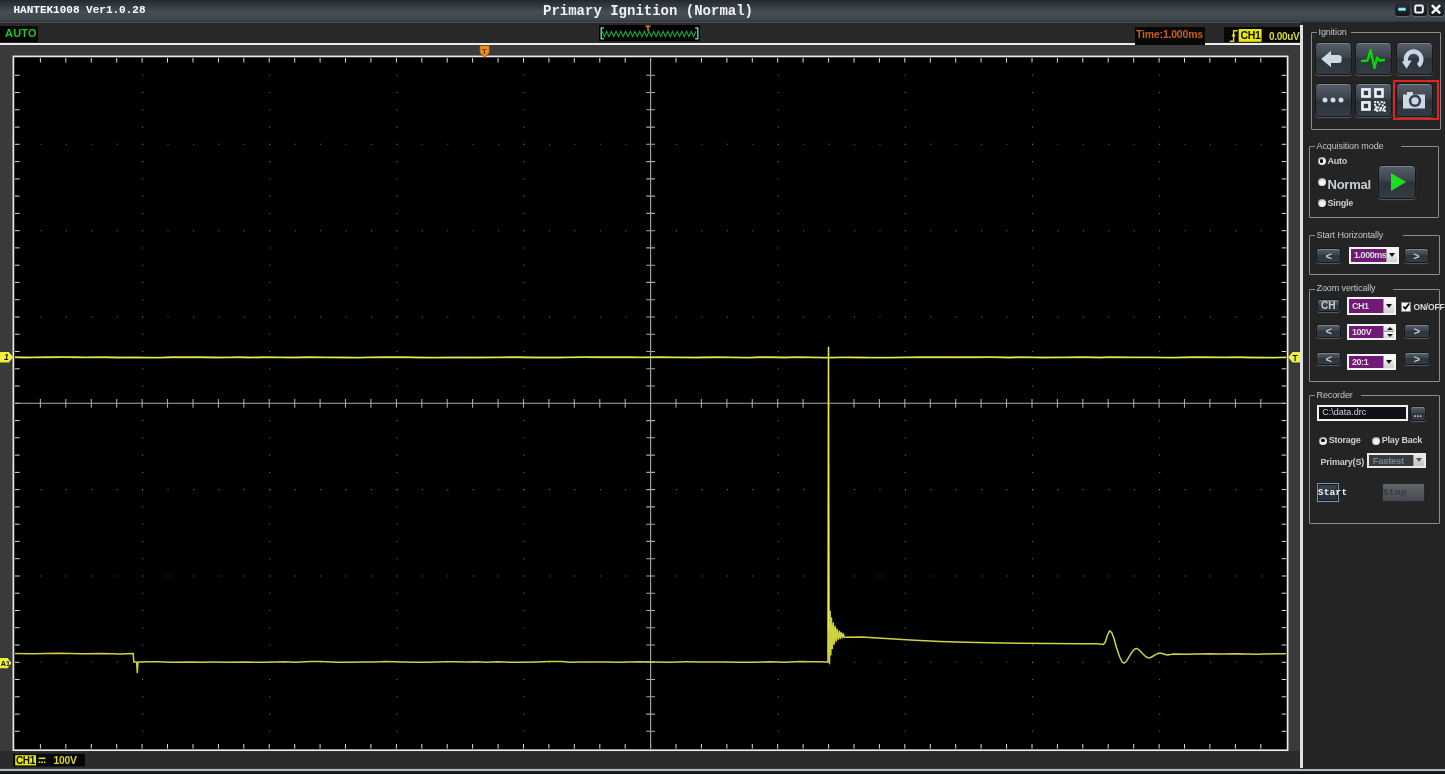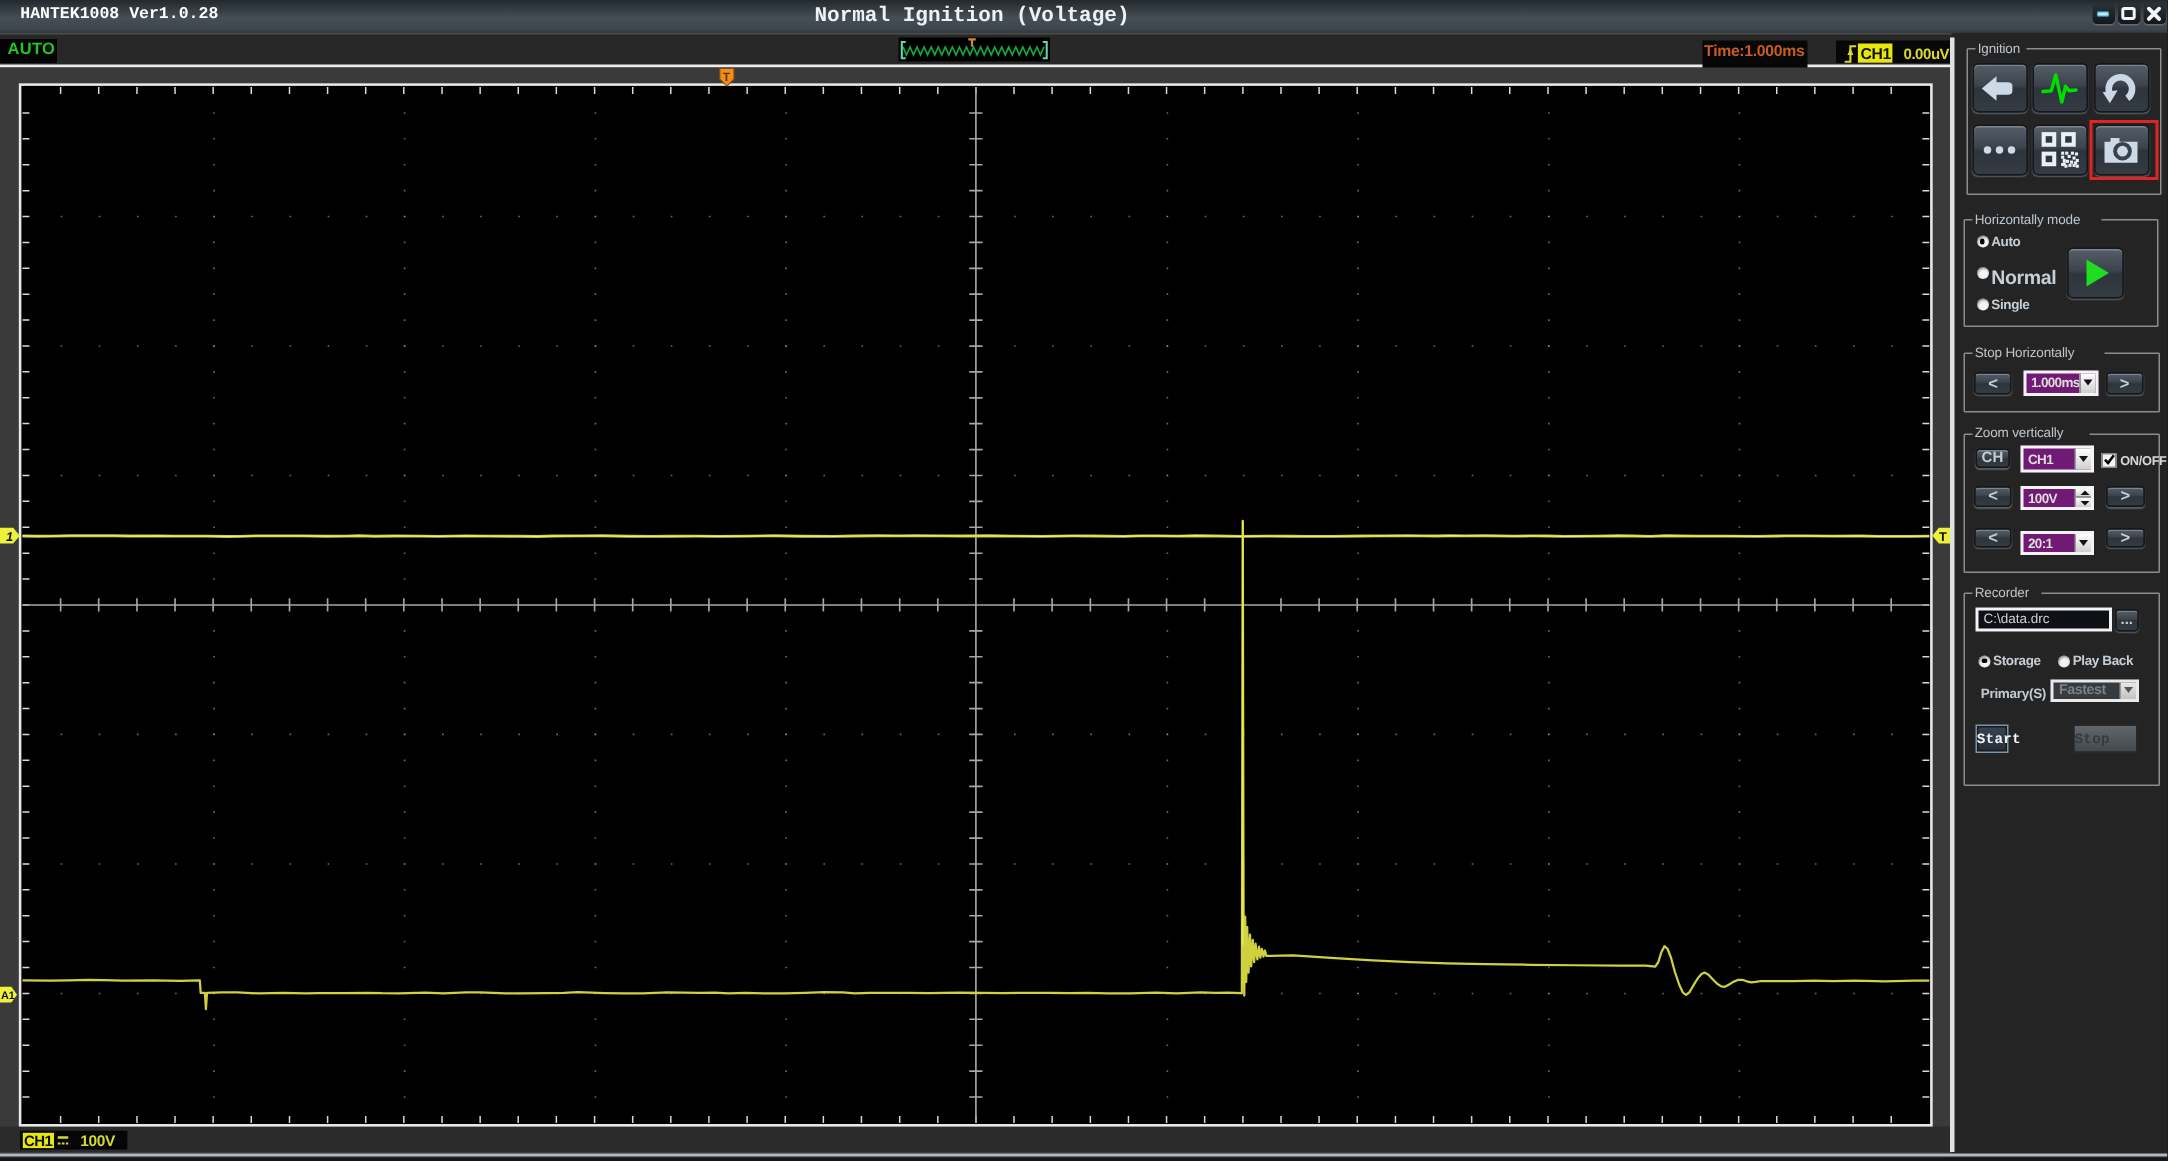--- a/index.html
+++ b/index.html
@@ -37,21 +37,21 @@
 .rad i{position:absolute;left:2.1px;top:2.1px;width:3.8px;height:3.8px;border-radius:50%;background:#000}
 .rlbl{position:absolute;white-space:nowrap}
 .chk{position:absolute;width:10.5px;height:10px;background:#f6f6f6;border:1px solid #888;display:flex;align-items:center;justify-content:center}
 .tf{position:absolute;border:2px solid #f3f3f3;background:#0d1116;color:#ced2d5;font-size:9px;padding-left:3.5px;line-height:11.5px}
 .start{position:absolute;left:1316.8px;top:483.3px;width:22px;height:18.6px;background:linear-gradient(180deg,#3a4450,#242d38);border:1px solid #7b93a9;box-shadow:inset 0 0 0 1px #141a22;color:#f2f5f8;font:bold 9.5px "Liberation Mono",monospace;text-align:right;line-height:17.5px;white-space:nowrap;letter-spacing:0.2px}
 .stop{position:absolute;left:1382px;top:483.3px;width:43.3px;height:18.6px;background:linear-gradient(180deg,#60666a,#44494d);border:1px solid #26292d;color:#343b41;font:bold 9.5px "Liberation Mono",monospace;text-align:left;line-height:17.5px;white-space:nowrap;letter-spacing:0.2px}
 </style></head>
 <body>
 <div id="title">
  <span id="appnm">HANTEK1008&nbsp;Ver1.0.28</span>
- <span id="ttxt">Normal Ignition (Voltage)</span>
+ <span id="ttxt">Primary Ignition (Normal)</span>
  <div class="wb" style="left:1394.8px"><svg width="14" height="14" viewBox="0 0 14 14">
         <rect x="3.4" y="6" width="7.2" height="2.6" rx="0.5" fill="#bfeffd"></rect>
         <rect x="3.4" y="6" width="7.2" height="2.6" rx="0.5" fill="none" stroke="#49b7d8" stroke-width="1" opacity="0.8"></rect>
       </svg></div>
  <div class="wb" style="left:1412.3px"><svg width="14" height="14" viewBox="0 0 14 14">
         <rect x="3.2" y="3.6" width="7.6" height="6.8" rx="1.2" fill="none" stroke="#f4f6f8" stroke-width="2"></rect>
       </svg></div>
  <div class="wb" style="left:1428.8px"><svg width="14" height="14" viewBox="0 0 14 14">
         <path d="M3.6 3.8 L10.4 10.6 M10.4 3.8 L3.6 10.6" stroke="#f4f6f8" stroke-width="2.6" stroke-linecap="round"></path>
       </svg></div>
@@ -160,36 +160,36 @@
   </div>
 <div class="ub" style="left:1396.2px;top:83.2px;width:36.6px;height:33.6px">
     <svg width="28" height="24" viewBox="0 0 28 24">
       <path d="M3 6.5 h4 l0-2.5 h6 l0 2.5 h12 v14 h-22 z" fill="#ccdae8"></path>
       <circle cx="15" cy="12.8" r="6.2" fill="#39414b"></circle>
       <circle cx="15" cy="12.8" r="3.6" fill="#ccdae8"></circle>
     </svg>
   </div>
 <div style="position:absolute;left:1393.3px;top:79.5px;width:45.7px;height:40.2px;border:2.2px solid #e32222"></div>
 <div class="fs" style="left:1308.5px;top:146px;width:130.5px;height:72px"></div>
-<div class="leg" style="left:1314.5px;top:140.5px;width:86px">Horizontally mode</div>
+<div class="leg" style="left:1314.5px;top:140.5px;width:86px">Acquisition mode</div>
 <span class="rad" style="left:1317.5px;top:157.2px">
     <i></i>
   </span>
 <span class="rlbl" style="left:1327.5px;top:155.7px;font-size:9px;font-weight:bold;color:#c6cfd6;letter-spacing:-0.25px">Auto</span>
 <span class="rad" style="left:1317.5px;top:178.0px"></span>
 <span class="rlbl" style="left:1327.5px;top:176.5px;font-size:13px;font-weight:bold;color:#c6cfd6;letter-spacing:-0.25px">Normal</span>
 <span class="rad" style="left:1317.5px;top:199.2px"></span>
 <span class="rlbl" style="left:1327.5px;top:197.7px;font-size:9px;font-weight:bold;color:#c6cfd6;letter-spacing:-0.25px">Single</span>
 <div class="ub" style="left:1378.2px;top:164.5px;width:38px;height:34.5px">
     <svg width="24" height="24" viewBox="0 0 24 24">
       <polygon points="6,3 21,12 6,21" fill="#1fdd1f"></polygon>
     </svg>
   </div>
 <div class="fs" style="left:1308.5px;top:235px;width:131.5px;height:40px"></div>
-<div class="leg" style="left:1314.5px;top:229.5px;width:88px">Stop Horizontally</div>
+<div class="leg" style="left:1314.5px;top:229.5px;width:88px">Start Horizontally</div>
 <div class="nb" style="left:1316.0px;top:247.8px;width:25.3px;height:15.3px;line-height:14.3px;font-size:11px">&lt;</div>
 <div class="combo" style="left:1348.5px;top:246.6px;width:50px;height:17.5px">
 <span class="ct">1.000ms</span>
 <span class="cb">
       <i class="tri"></i>
     </span>
 </div>
 <div class="nb" style="left:1403.8px;top:247.8px;width:25.3px;height:15.3px;line-height:14.3px;font-size:11px">&gt;</div>
 <div class="fs" style="left:1308.5px;top:288.5px;width:131.5px;height:93.5px"></div>
 <div class="leg" style="left:1314.5px;top:283.0px;width:78px">Zoom vertically</div>

